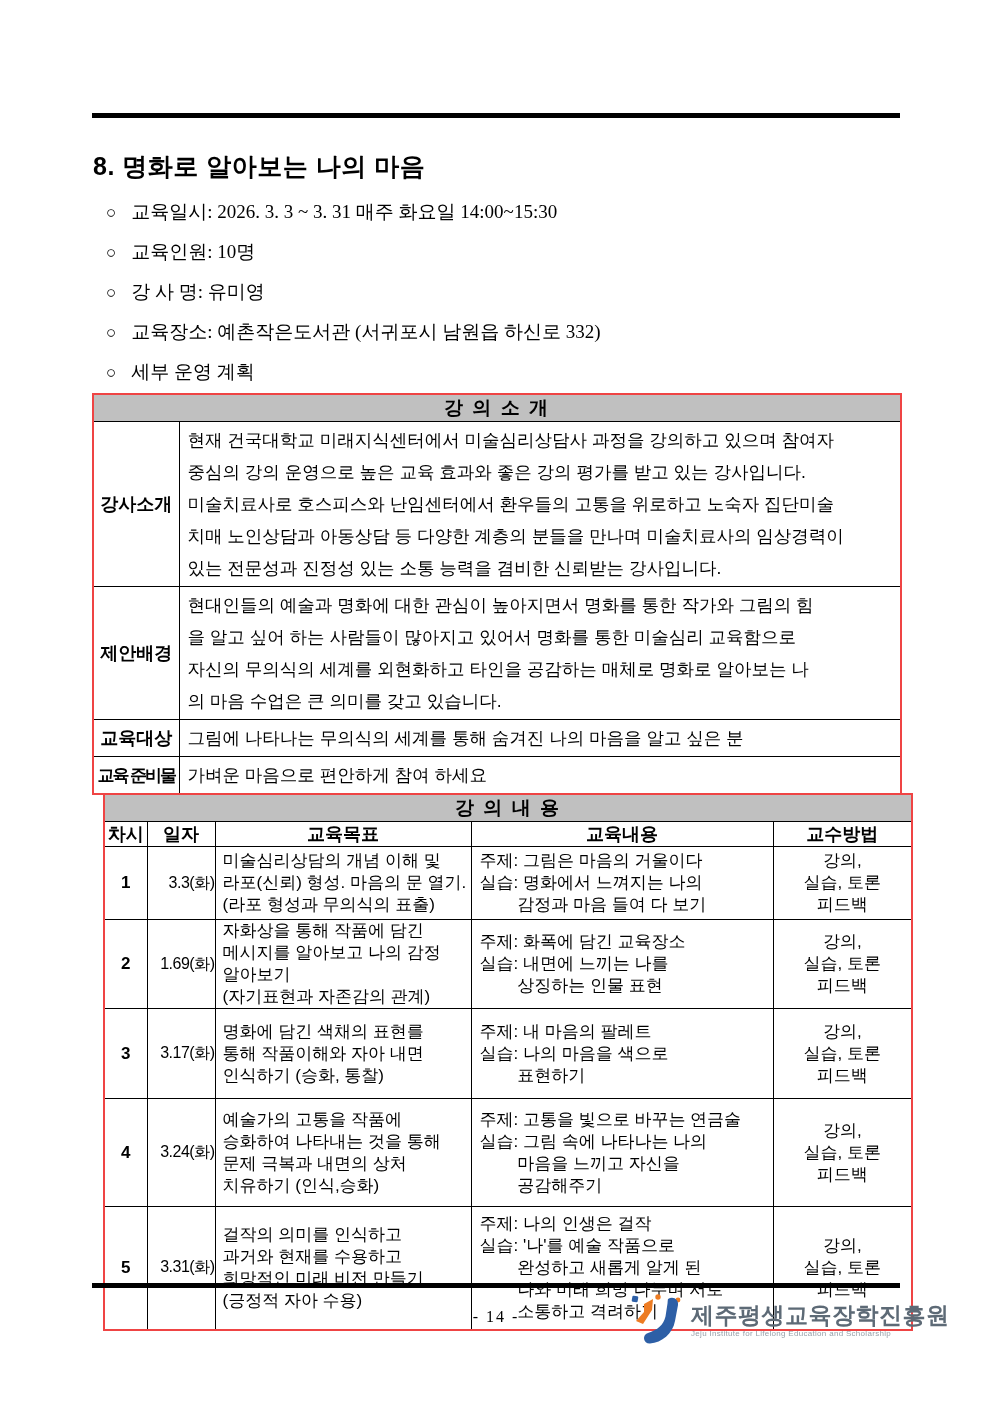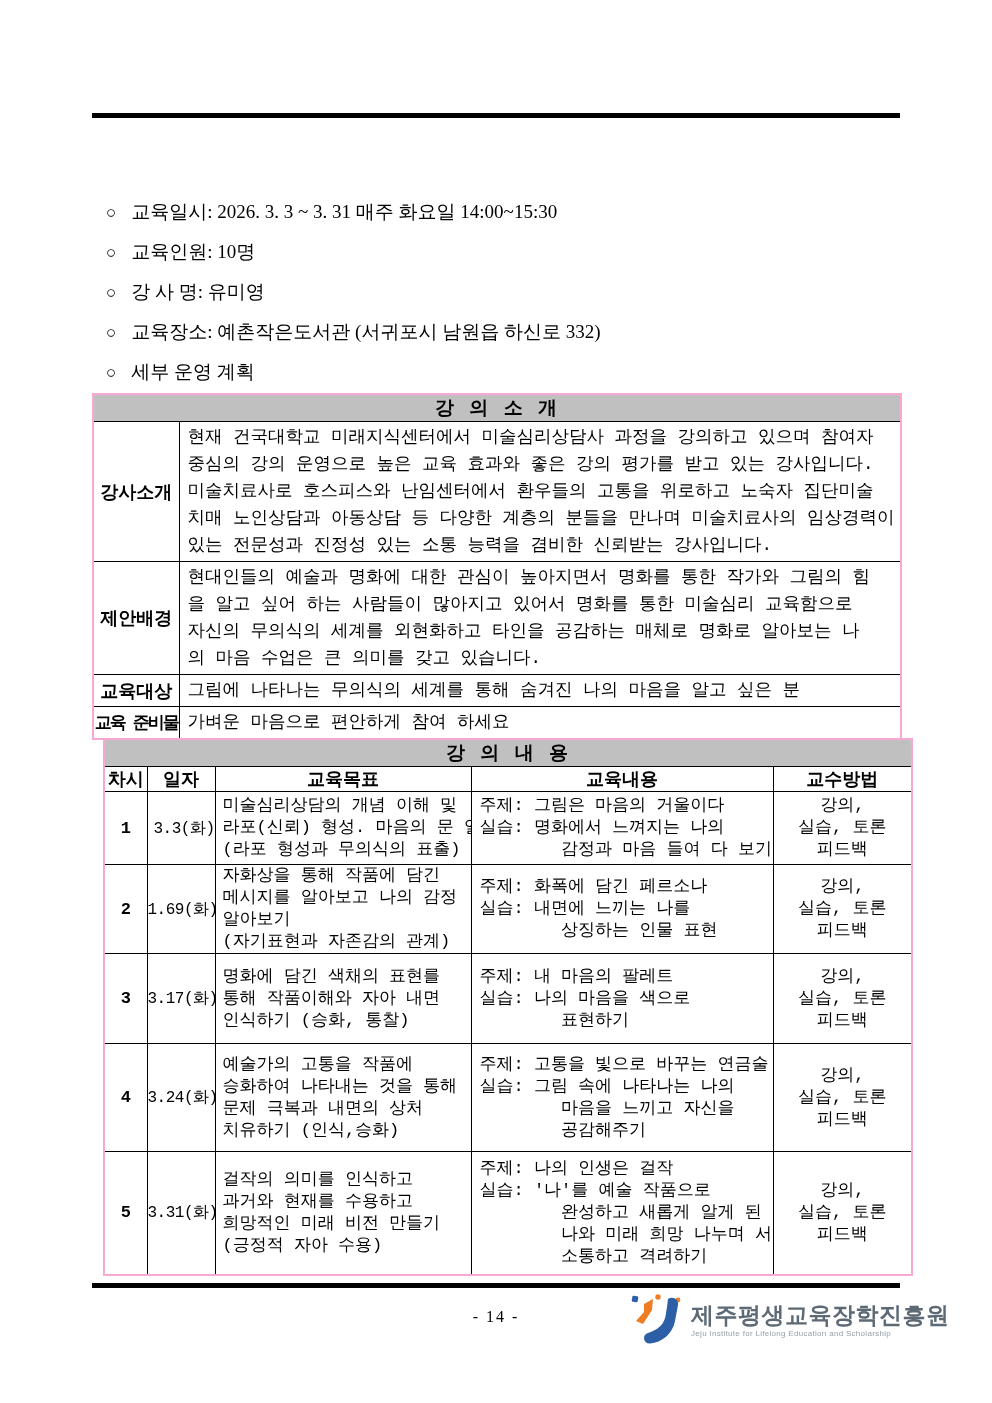--- a/index.html
+++ b/index.html
@@ -12,28 +12,28 @@
   .rule-bottom { top:1283px; }
 
   .title { position:absolute; left:93px; top:150px; margin:0; font-size:25px; font-weight:bold; letter-spacing:0.5px; }
 
   .bullets { position:absolute; left:106px; top:200px; margin:0; padding:0; list-style:none;
              font-family:"Liberation Serif", serif; font-size:19px; }
   .bullet { display:flex; align-items:baseline; margin-bottom:16px; line-height:23px; }
   .bullet .marker { font-size:17px; margin-right:15px; }
 
   .tables { position:absolute; left:92px; top:393px; width:808px; }
-  table { border-collapse:collapse; table-layout:fixed; width:808px; border:2px solid #f9a8d4;font-family:Liberation Mono, monospace; }
+  table { border-collapse:collapse; table-layout:fixed; width:808px; border:2px solid #ef4444; }
   table.content-table { margin-top:-2px;margin-left:11px; }
   td, th { border:1px solid #000; overflow:hidden; padding:0; vertical-align:middle; }
   .caption-cell { background:#c0c0c0; text-align:center; font-weight:bold; font-size:19px;
                   letter-spacing:2px; height:25px; }
   .label-cell { font-weight:bold; text-align:center; font-size:18px; width:86px; }
   .label-tight { letter-spacing:-2px; font-size:17px; white-space:nowrap; }
-  .intro-text { font-size:17.5px; line-height:27px; padding:2px 8px; white-space:pre; text-align:left; }
+  .intro-text { font-size:17.5px; line-height:32px; padding:2px 8px; white-space:pre; text-align:left; }
 
   .col-head th { font-weight:bold; font-size:18px; text-align:center; height:23px; background:#fff; }
   .cell-pre { white-space:pre; font-size:17px; line-height:22px; }
   .cell-session { text-align:center; font-weight:bold; font-size:17px; }
   .cell-date { text-align:right; font-size:16px; letter-spacing:-0.5px; }
   .cell-obj { padding-left:7px; text-align:left; }
   .cell-cont { padding-left:8px; text-align:left; }
   .cell-meth { text-align:center; }
 
   .page-num { position:absolute; left:0; top:1308px; width:992px; text-align:center;
@@ -45,20 +45,21 @@
   .logo-ko { font-size:23px; font-weight:bold; color:#5d6a76; letter-spacing:0.5px; line-height:26px; }
   .logo-en { font-size:8px; color:#97a0a9; letter-spacing:0.3px; line-height:11px; }
 </style>
 </head>
 <body>
 
 <div class="page">
 
   <div class="rule rule-top"></div>
 
+  <h1 class="title">8. 명화로 알아보는 나의 마음</h1>
 
   <ul class="bullets">
     <li class="bullet">
         <span class="marker">○</span>
         <span>교육일시: 2026. 3. 3 ~ 3. 31 매주 화요일 14:00~15:30</span>
       </li>
     <li class="bullet">
         <span class="marker">○</span>
         <span>교육인원: 10명</span>
       </li>
@@ -145,21 +146,21 @@
 실습, 토론
 피드백</td>
       </tr>
       <tr style="height:87px">
         <td class="cell-session">2</td>
         <td class="cell-date">1.69(화)</td>
         <td class="cell-pre cell-obj">자화상을 통해 작품에 담긴
 메시지를 알아보고 나의 감정
 알아보기
 (자기표현과 자존감의 관계)</td>
-        <td class="cell-pre cell-cont">주제: 화폭에 담긴 페르소나
+        <td class="cell-pre cell-cont">주제: 화폭에 담긴 교육장소
 실습: 내면에 느끼는 나를
         상징하는 인물 표현</td>
         <td class="cell-pre cell-meth">강의,
 실습, 토론
 피드백</td>
       </tr>
       <tr style="height:90px">
         <td class="cell-session">3</td>
         <td class="cell-date">3.17(화)</td>
         <td class="cell-pre cell-obj">명화에 담긴 색채의 표현를

